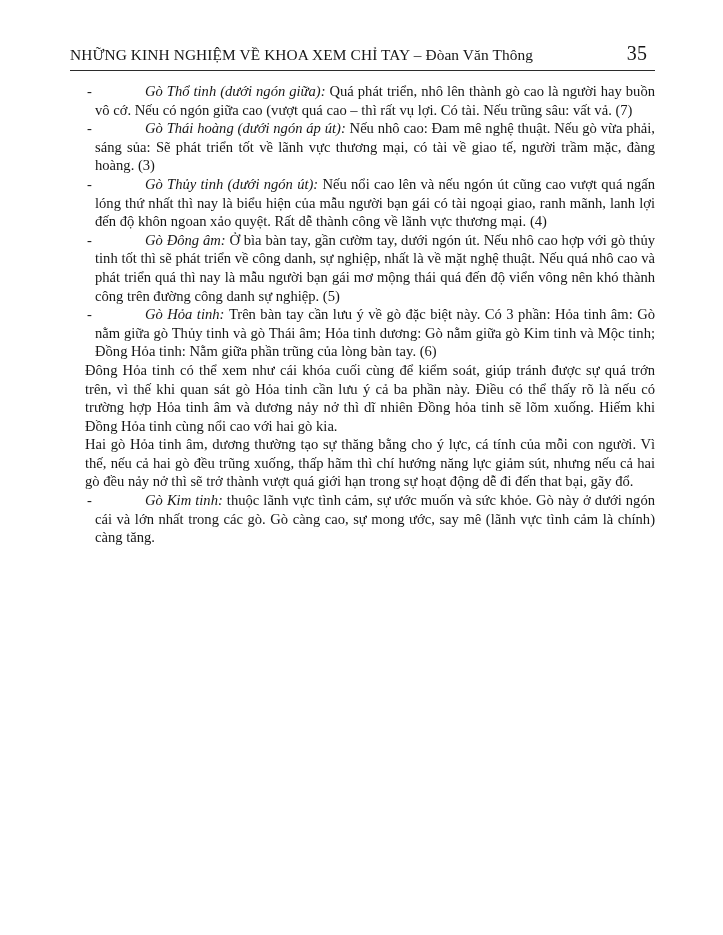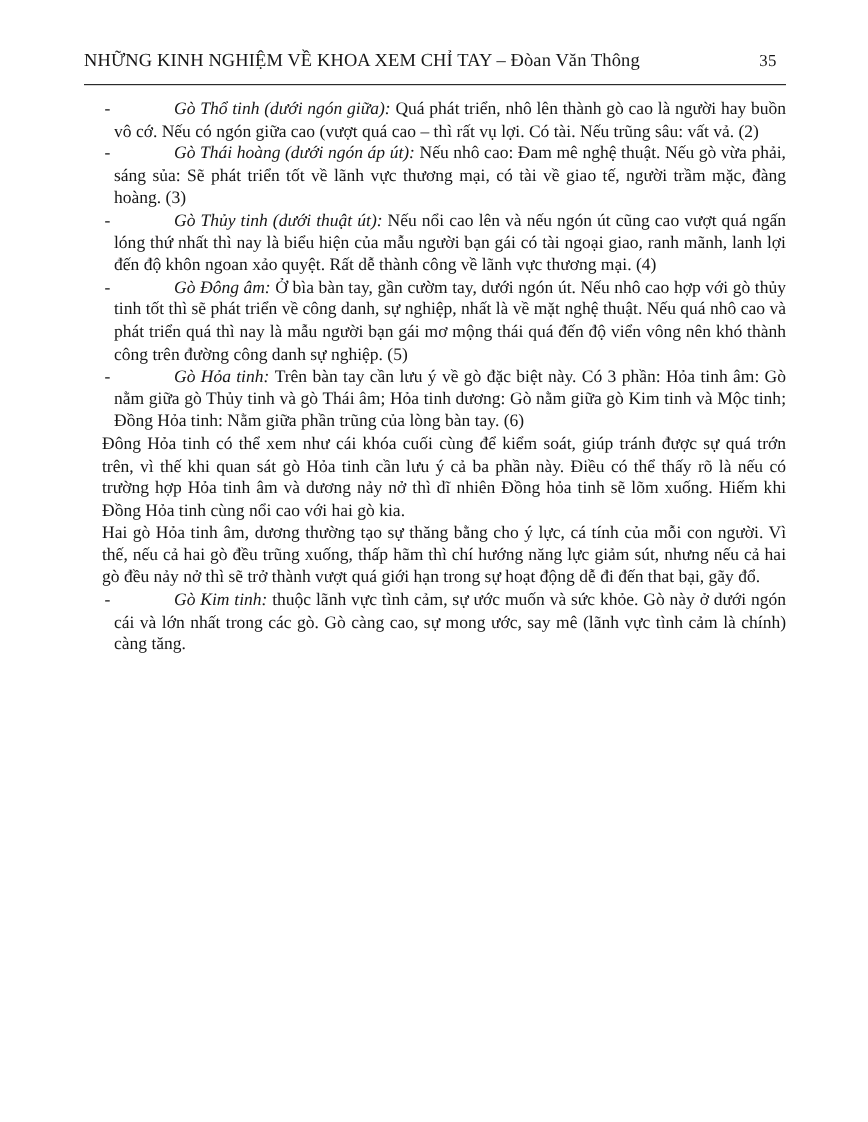--- a/index.html
+++ b/index.html
@@ -23,21 +23,21 @@
     width: 585px;
     display: flex;
     justify-content: space-between;
     align-items: baseline;
     font-size: 15.4px;
     letter-spacing: 0.1px;
     white-space: nowrap;
   }
   .header-page-num {
     padding-right: 8px;
-    font-size: 14px;
+    font-size: 20px;
   }
   .header-rule {
     position: absolute;
     left: 70px;
     top: 70px;
     width: 585px;
     height: 0;
     border-top: 1.6px solid #2b2b2b;
   }
   .content {
@@ -74,30 +74,30 @@
 <div class="page">
   <div class="header">
     <span class="header-title">NHỮNG KINH NGHIỆM VỀ KHOA XEM CHỈ TAY – Đòan Văn Thông</span>
     <span class="header-page-num">35</span>
   </div>
   <div class="header-rule"></div>
   <div class="content" id="content">
       <div class="para bullet">
     <span class="dash">-</span>
     <span class="lead">Gò Thổ tinh (dưới ngón giữa): </span>
-    <span class="ptext">Quá phát triển, nhô lên thành gò cao là người hay buồn vô cớ. Nếu có ngón giữa cao (vượt quá cao – thì rất vụ lợi. Có tài. Nếu trũng sâu: vất vả. (2)</span>
+    <span class="ptext">Quá phát triển, nhô lên thành gò cao là người hay buồn vô cớ. Nếu có ngón giữa cao (vượt quá cao – thì rất vụ lợi. Có tài. Nếu trũng sâu: vất vả. (7)</span>
   </div>
       <div class="para bullet">
     <span class="dash">-</span>
     <span class="lead">Gò Thái hoàng (dưới ngón áp út): </span>
     <span class="ptext">Nếu nhô cao: Đam mê nghệ thuật. Nếu gò vừa phải, sáng sủa: Sẽ phát triển tốt về lãnh vực thương mại, có tài về giao tế, người trầm mặc, đàng hoàng. (3)</span>
   </div>
       <div class="para bullet">
     <span class="dash">-</span>
-    <span class="lead">Gò Thủy tinh (dưới thuật út): </span>
+    <span class="lead">Gò Thủy tinh (dưới ngón út): </span>
     <span class="ptext">Nếu nổi cao lên và nếu ngón út cũng cao vượt quá ngấn lóng thứ nhất thì nay là biểu hiện của mẫu người bạn gái có tài ngoại giao, ranh mãnh, lanh lợi đến độ khôn ngoan xảo quyệt. Rất dễ thành công về lãnh vực thương mại. (4)</span>
   </div>
       <div class="para bullet">
     <span class="dash">-</span>
     <span class="lead">Gò Đông âm: </span>
     <span class="ptext">Ở bìa bàn tay, gần cườm tay, dưới ngón út. Nếu nhô cao hợp với gò thủy tinh tốt thì sẽ phát triển về công danh, sự nghiệp, nhất là về mặt nghệ thuật. Nếu quá nhô cao và phát triển quá thì nay là mẫu người bạn gái mơ mộng thái quá đến độ viển vông nên khó thành công trên đường công danh sự nghiệp. (5)</span>
   </div>
       <div class="para bullet">
     <span class="dash">-</span>
     <span class="lead">Gò Hỏa tinh: </span>

